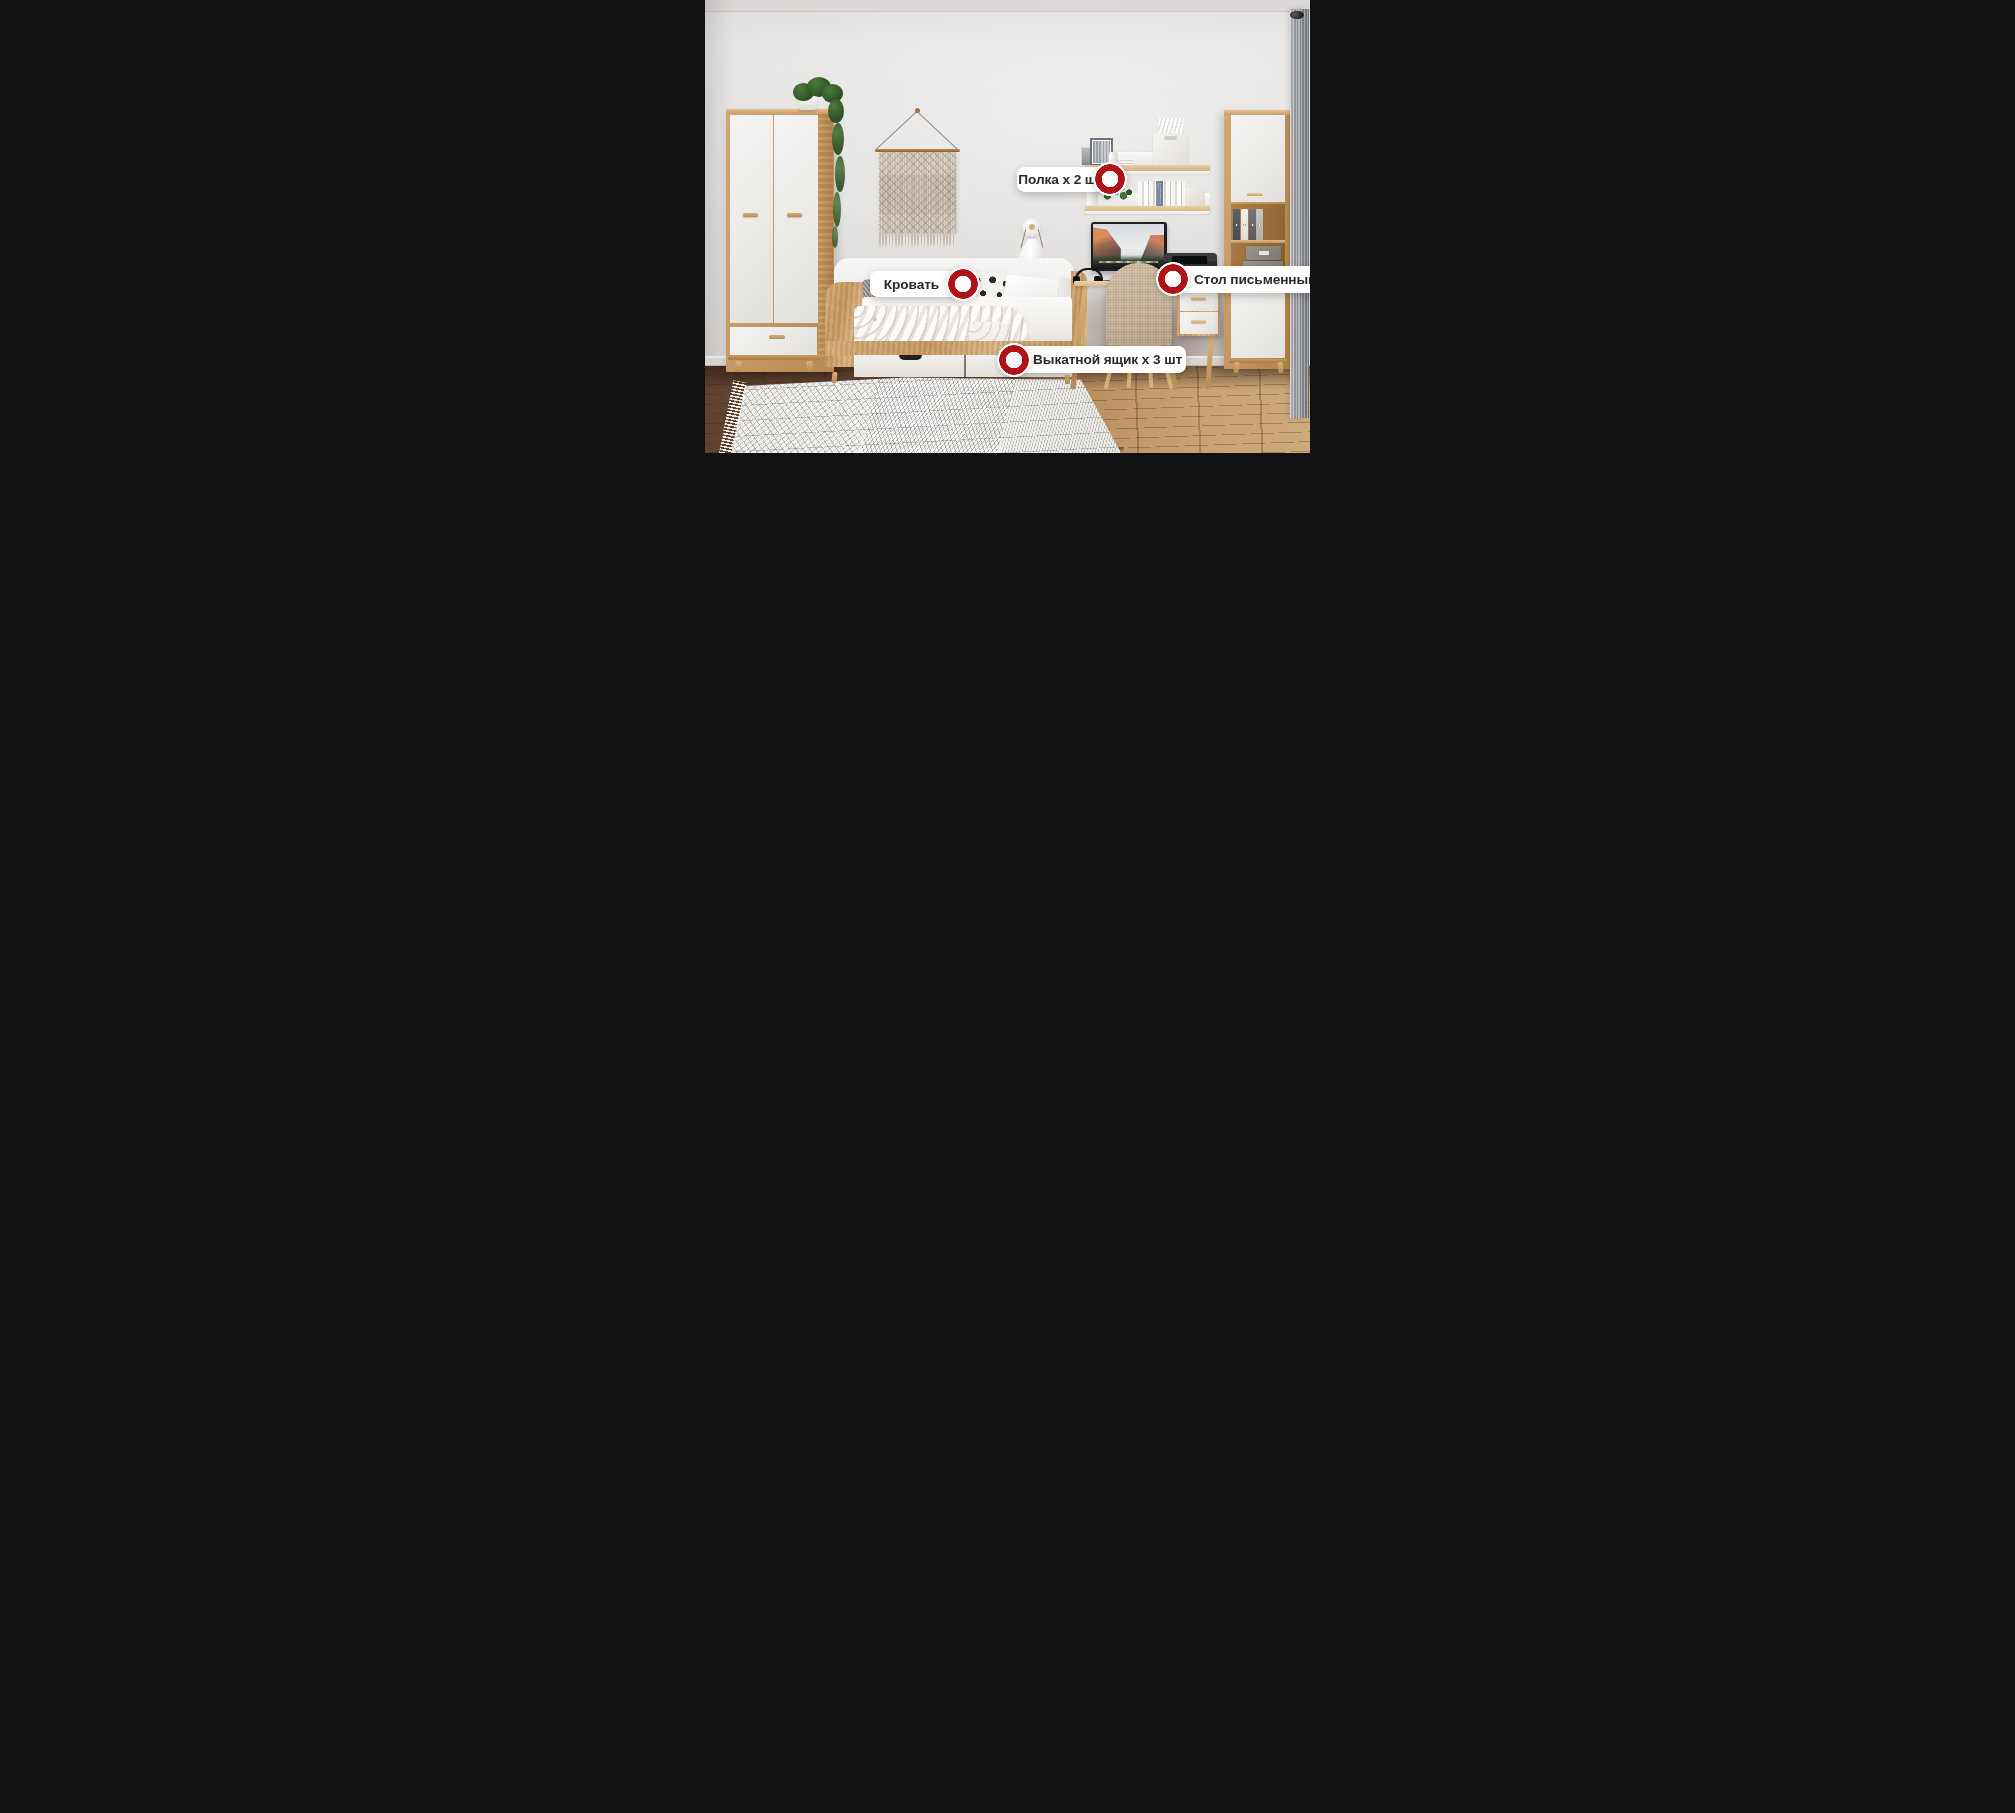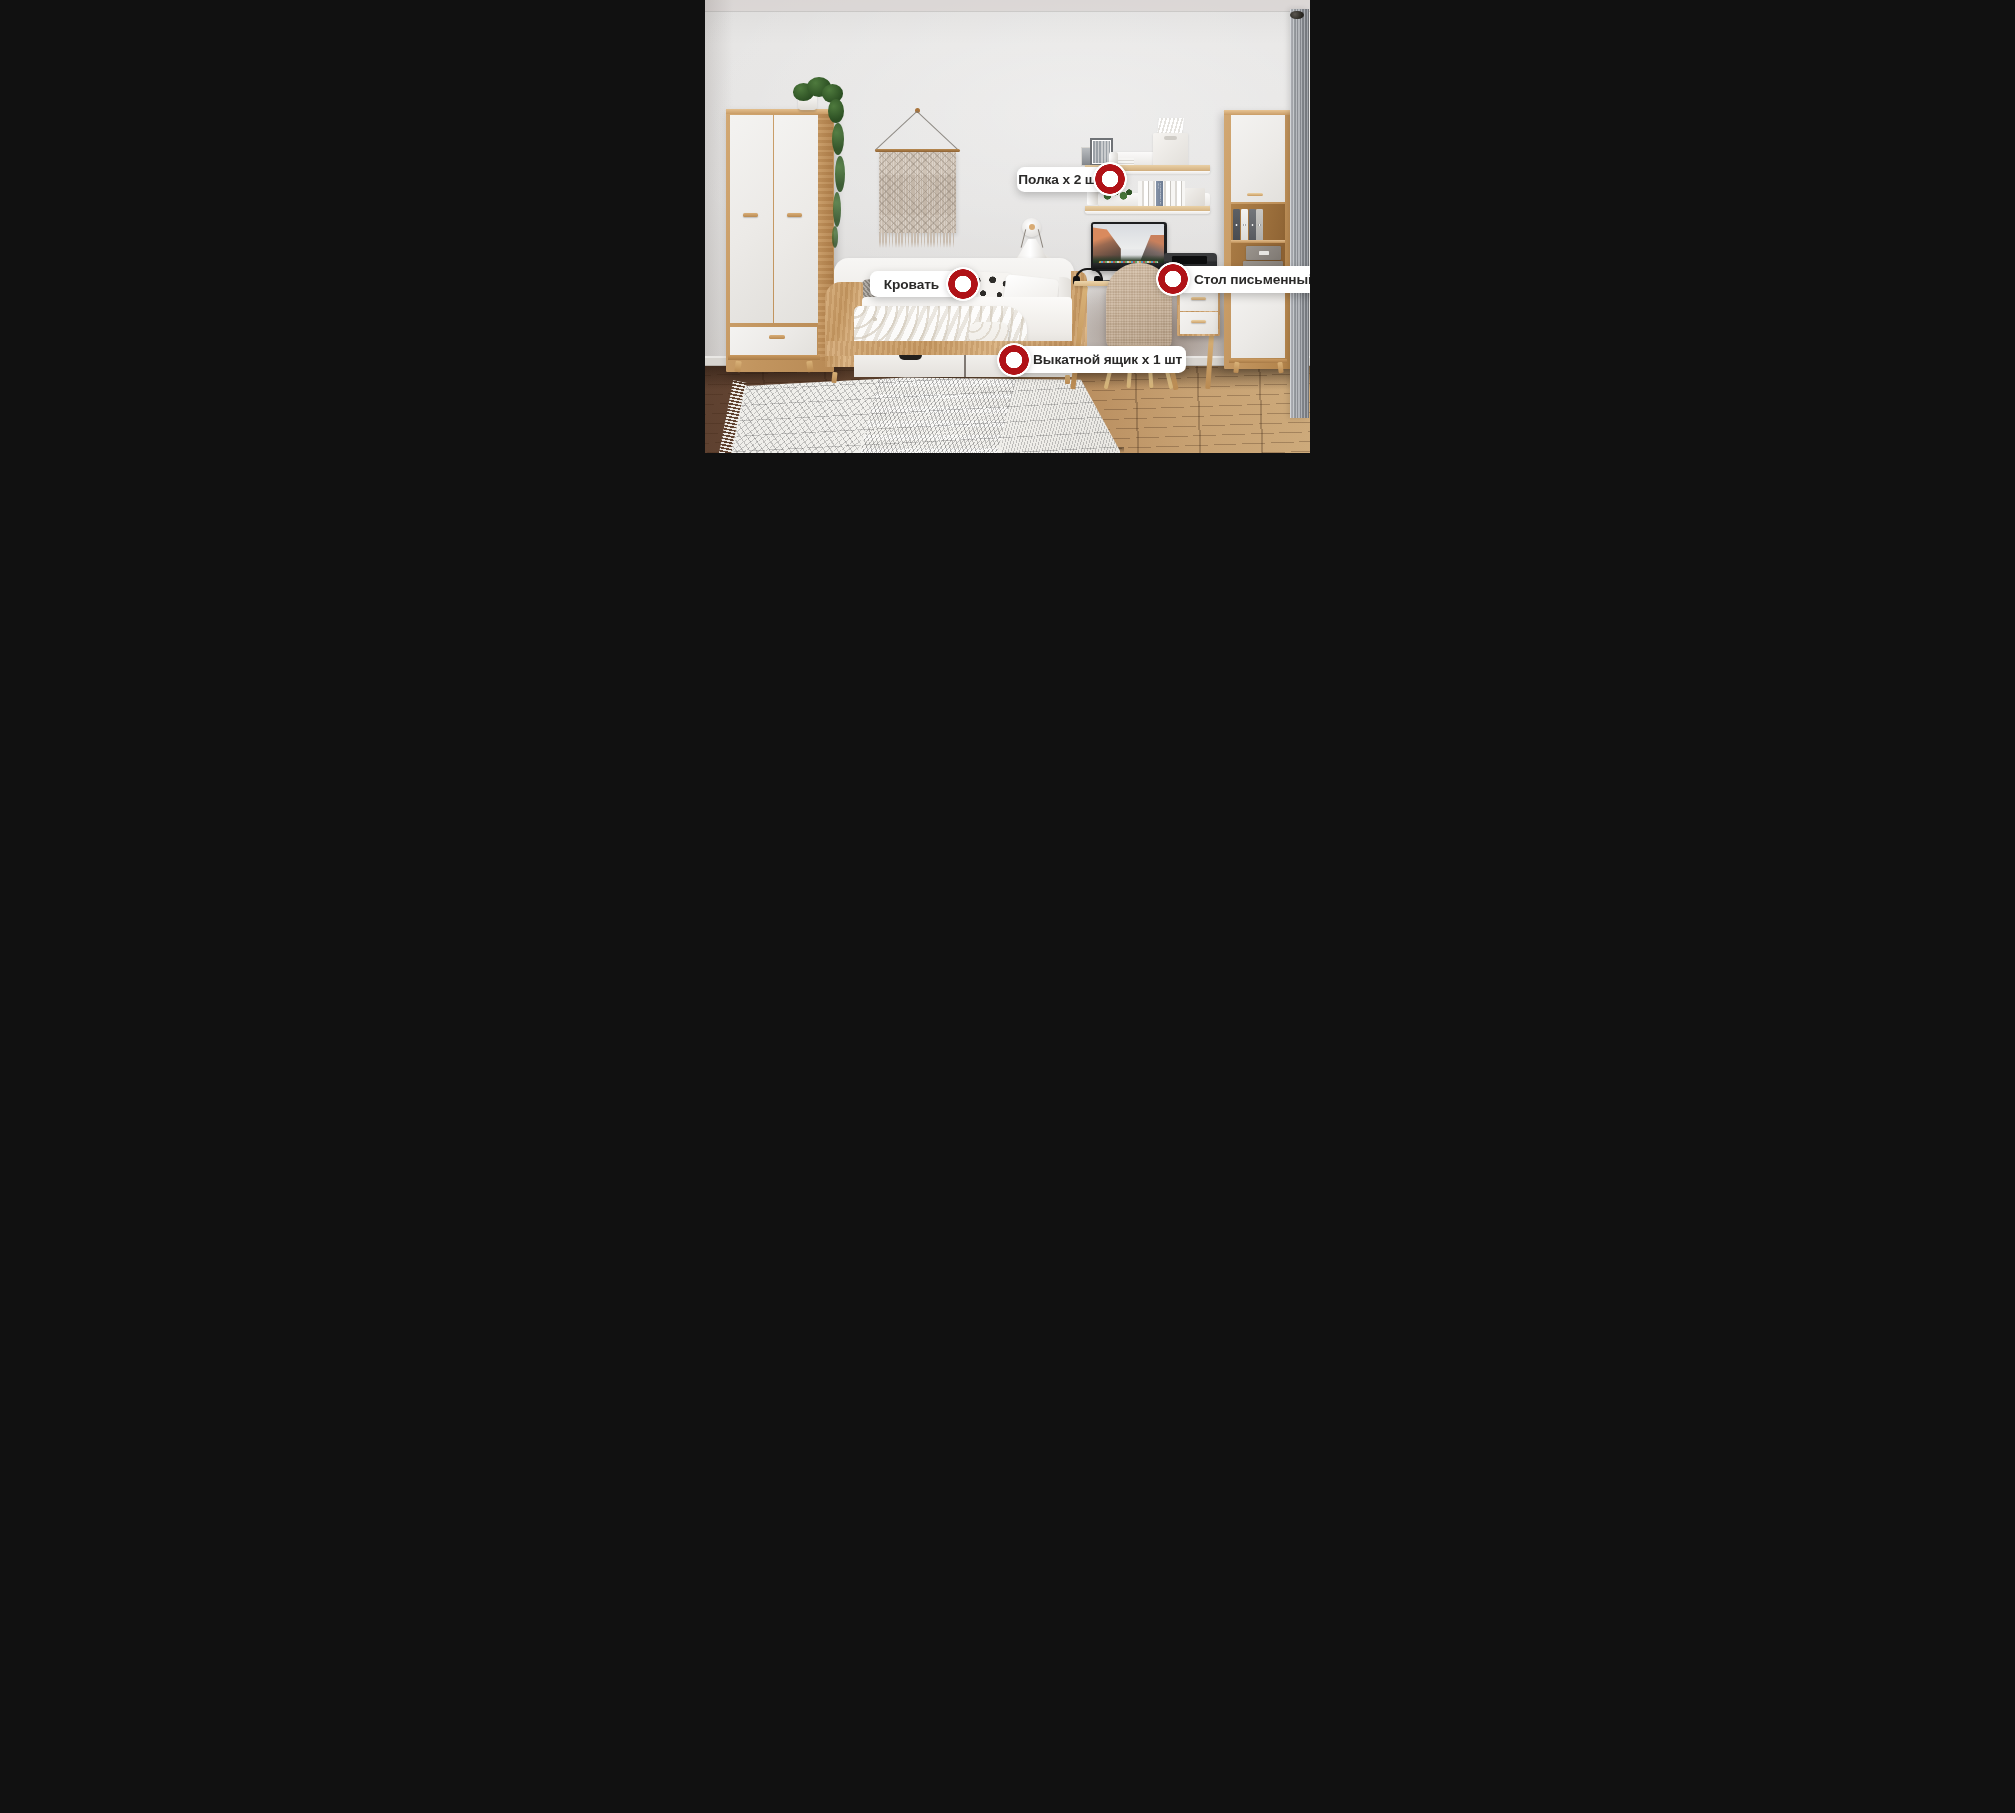--- a/index.html
+++ b/index.html
@@ -449,18 +449,18 @@
     <span>Кровать</span>
   </div>
   <div class="abs marker" style="left:241px;top:267px;"></div>
 
   <div class="abs pill" style="left:472px;top:266px;width:129px;height:26.6px;padding-left:13.7px;">
     <span>Стол письменный</span>
   </div>
   <div class="abs marker" style="left:451px;top:262px;"></div>
 
   <div class="abs pill" style="left:302px;top:346px;width:156px;height:27px;padding-left:22.6px;">
-    <span>Выкатной ящик x 1 шт</span>
+    <span>Выкатной ящик x 3 шт</span>
   </div>
   <div class="abs marker" style="left:292px;top:343px;"></div>
 
 </div>
 
 
 </body></html>

